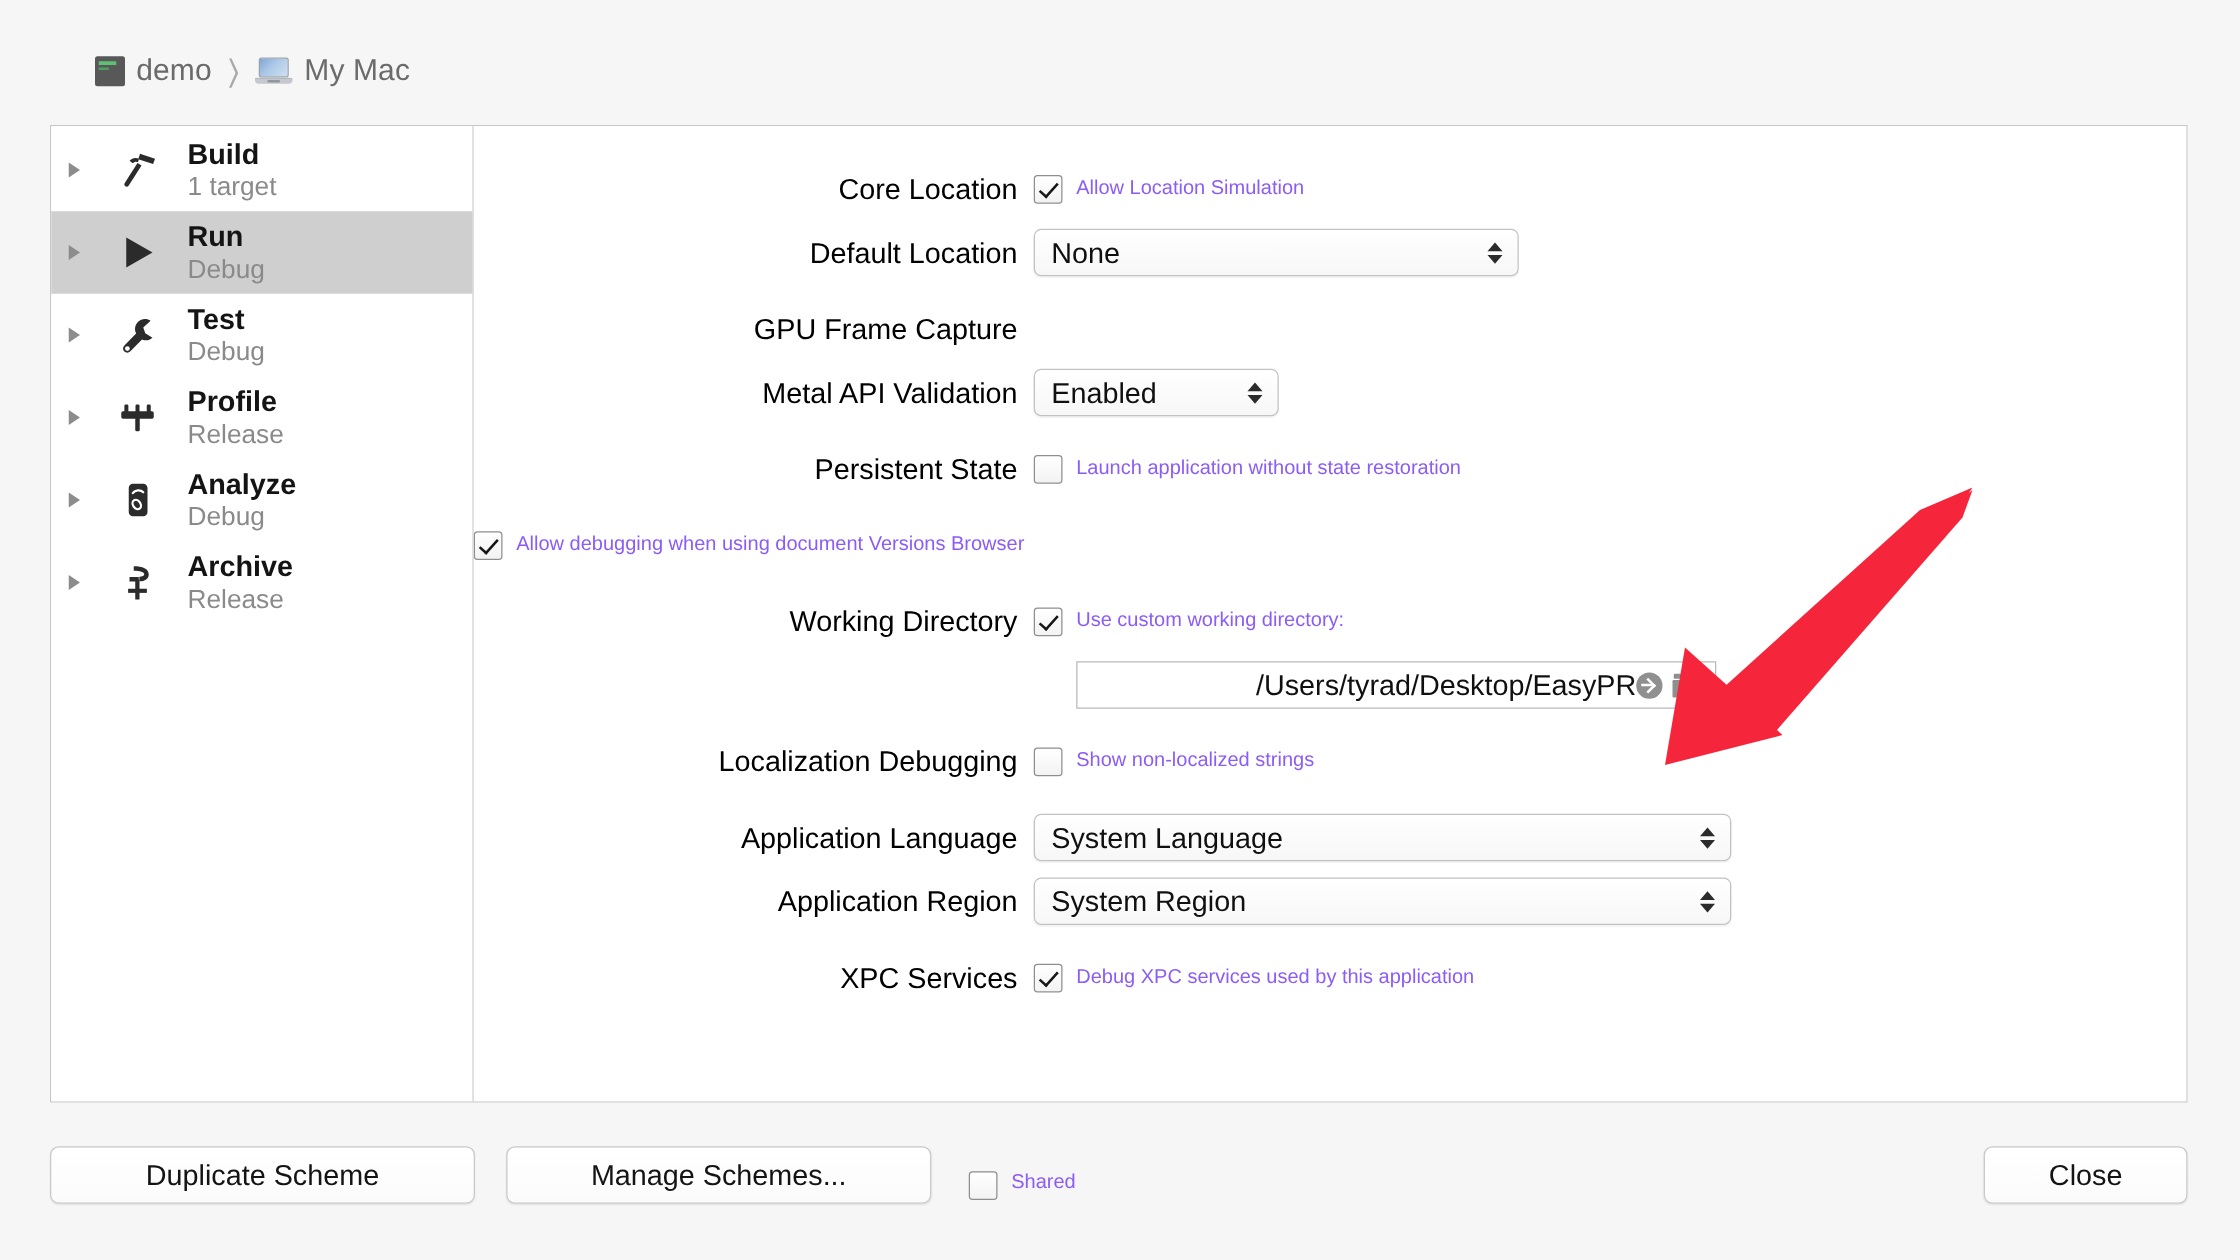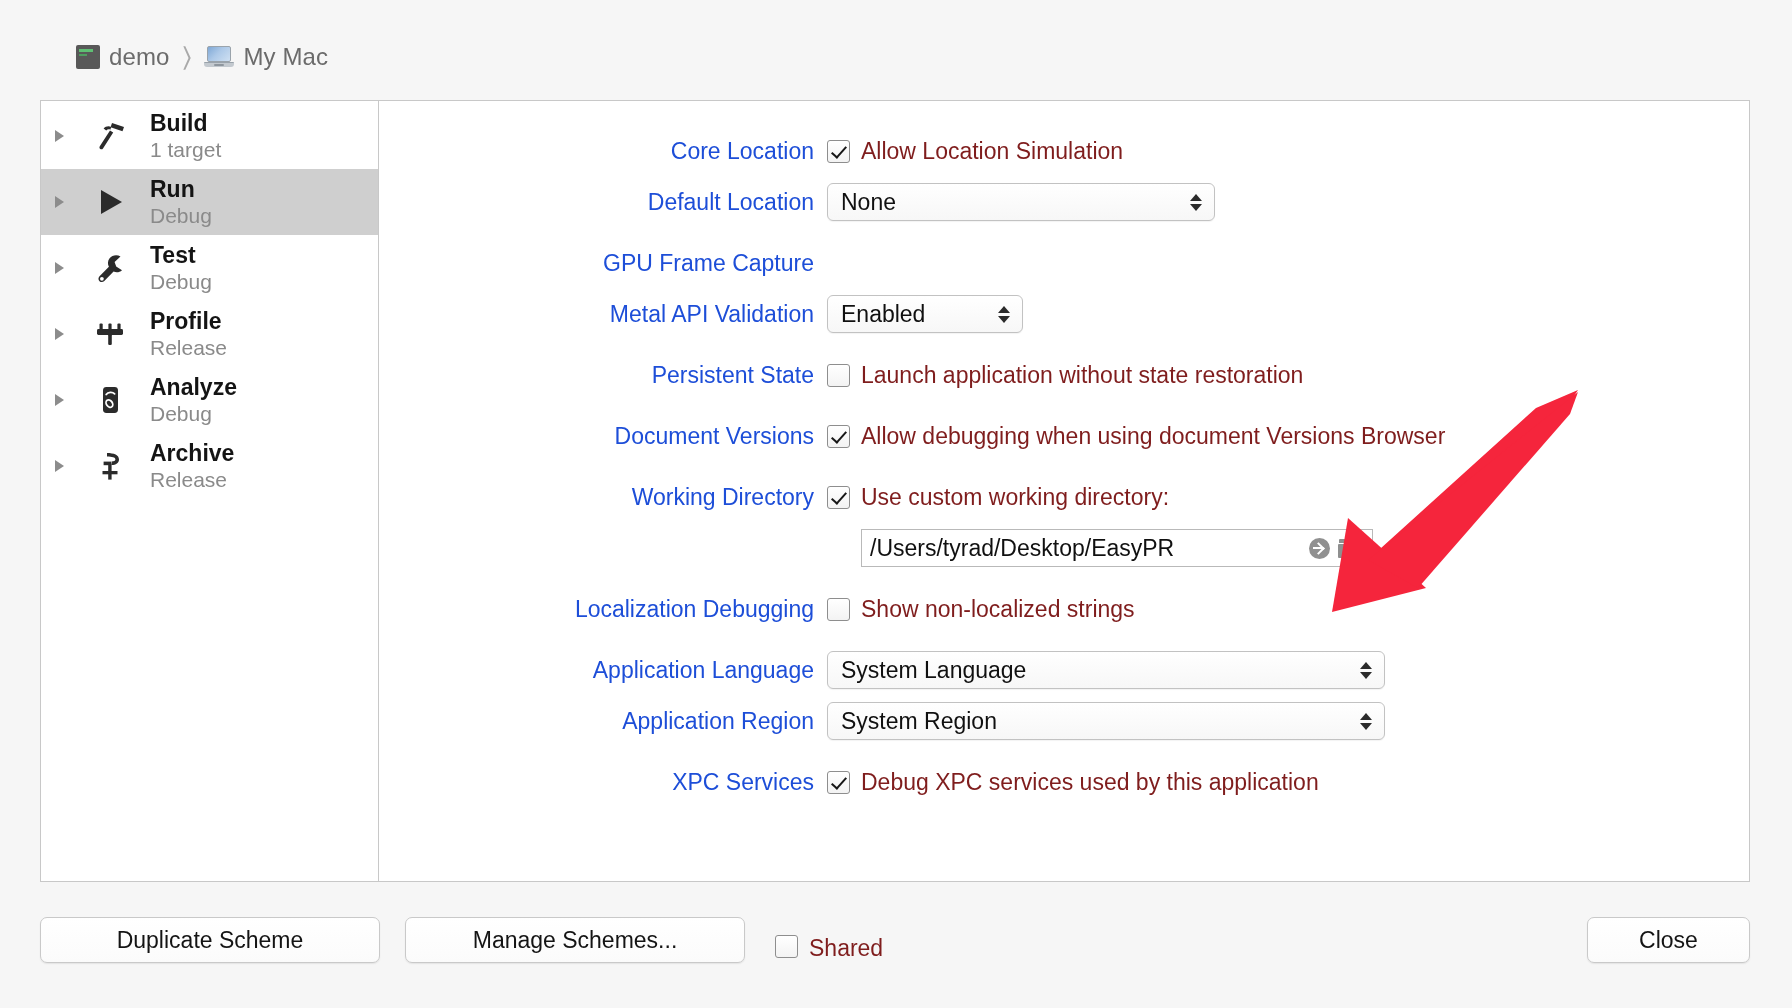--- a/index.html
+++ b/index.html
@@ -209,21 +209,21 @@
     align-items: center;
     margin-bottom: 11px;
     min-height: 40px;
   }
   .row-label {
     width: 448px;
     flex: none;
     text-align: right;
     padding-right: 13px;
     font-size: 23px;
-    color: #1d4ed8;
+    color: #000000;
     box-sizing: border-box;
     white-space: nowrap;
   }
   .row-field {
     flex: 1;
     display: flex;
     align-items: center;
     min-width: 0;
   }
 
@@ -244,22 +244,22 @@
     position: absolute;
     left: 7px;
     top: 2px;
     width: 6px;
     height: 13px;
     border: solid #171717;
     border-width: 0 2.4px 2.4px 0;
     transform: rotate(42deg);
   }
   .cb-text {
-    font-size: 23px;
-    color: #7f1d1d;
+    font-size: 16px;
+    color: #8b5cf6;
     white-space: nowrap;
   }
 
   
   .popup {
     height: 38px;
     border: 1px solid #c2c2c2;
     border-radius: 6px;
     background: linear-gradient(#ffffff, #f7f7f7);
     display: flex;
@@ -300,20 +300,21 @@
   .path-field {
     width: 512px;
     height: 38px;
     border: 1px solid #b9b9b9;
     background: #ffffff;
     display: flex;
     align-items: center;
     box-sizing: border-box;
     padding-left: 8px;
     margin-left: 34px;
+    text-align: right;
   }
   .path-value {
     flex: 1;
     font-size: 23px;
     color: #101010;
     white-space: nowrap;
     overflow: hidden;
   }
   .path-icons {
     display: flex;
@@ -594,21 +595,20 @@
         <div class="row-label">Persistent State</div>
         <div class="row-field">
           <span class="checkbox"></span>
           <span class="cb-text">Launch application without state restoration</span>
         </div>
       </div>
 
       <div class="spacer-row"></div>
 
       <div class="form-row">
-        <div class="row-label">Document Versions</div>
         <div class="row-field">
           <span class="checkbox checked"></span>
           <span class="cb-text">Allow debugging when using document Versions Browser</span>
         </div>
       </div>
 
       <div class="spacer-row"></div>
 
       <div class="form-row">
         <div class="row-label">Working Directory</div>

